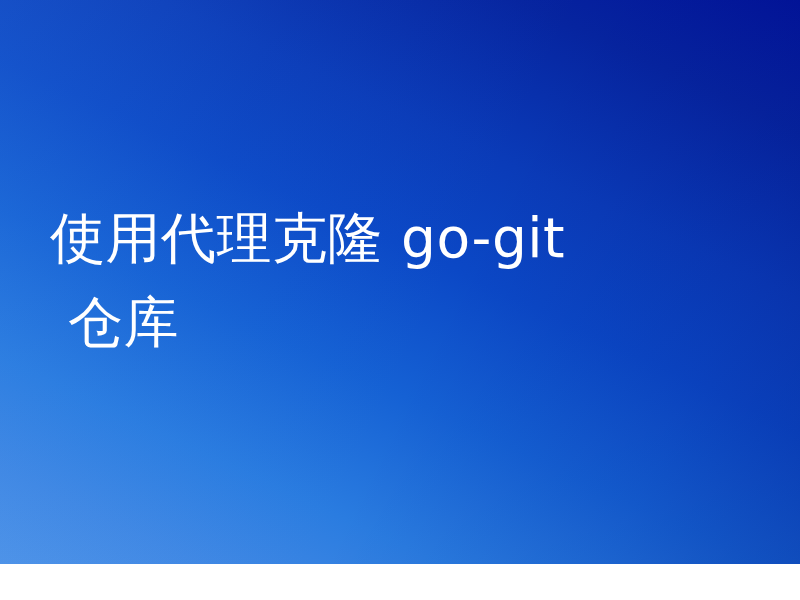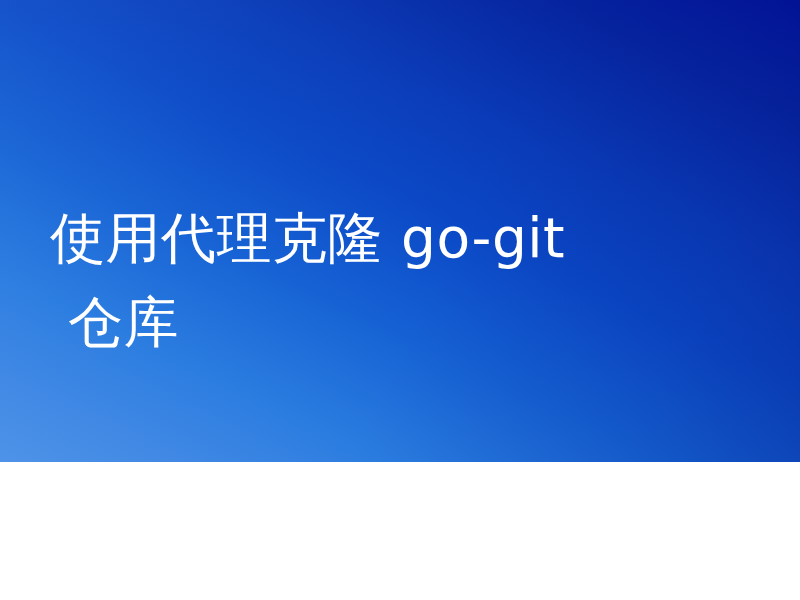--- a/index.html
+++ b/index.html
@@ -10,21 +10,21 @@
     overflow: hidden;
   }
 
   body {
     font-family: "DejaVu Sans", "Liberation Sans", sans-serif;
   }
 
   #slide {
     position: relative;
     width: 800px;
-    height: 462px;
+    height: 564px;
     box-sizing: border-box;
     
     background: linear-gradient(
       205deg,
       #02149a 0%,
       #06249f 14%,
       #0a3bb8 32%,
       #0b48c6 46%,
       #1561d4 62%,
       #2a7ce0 78%,

